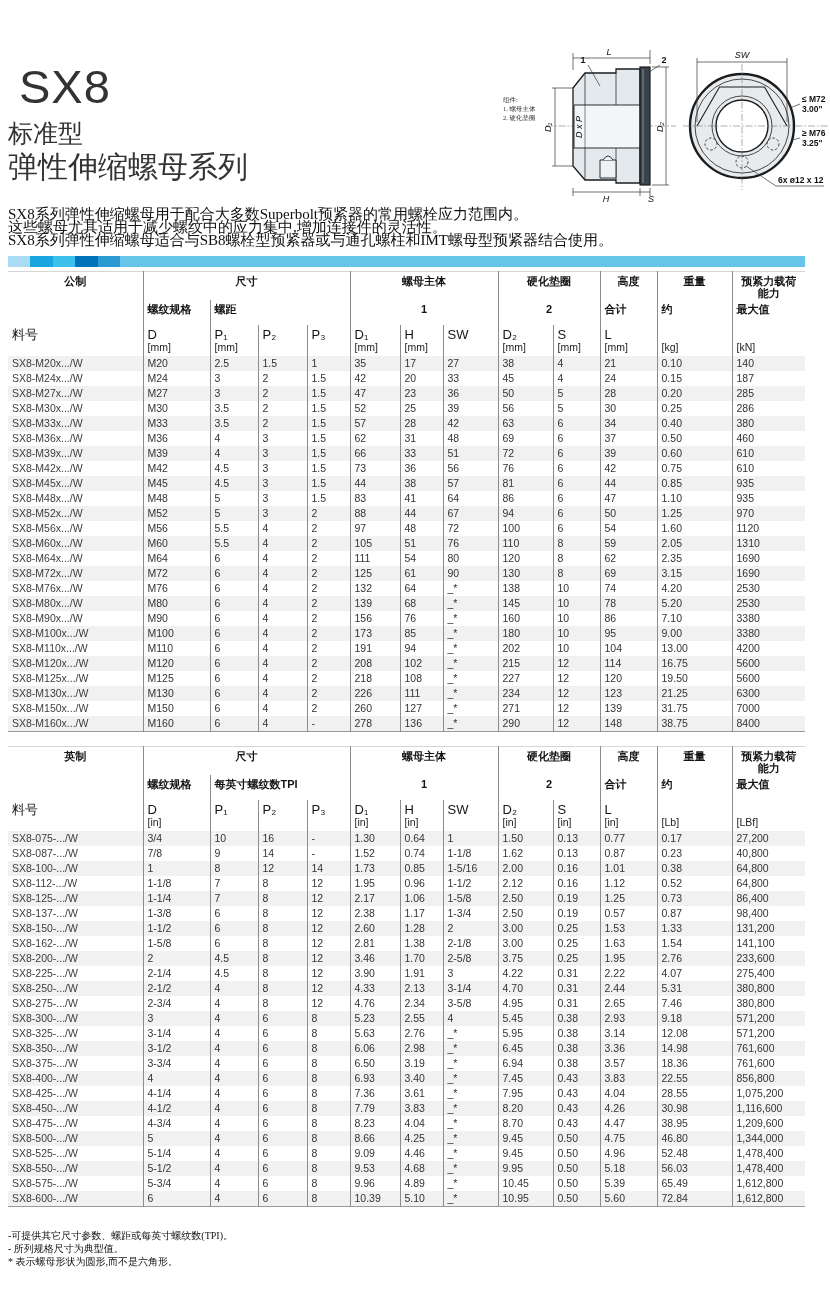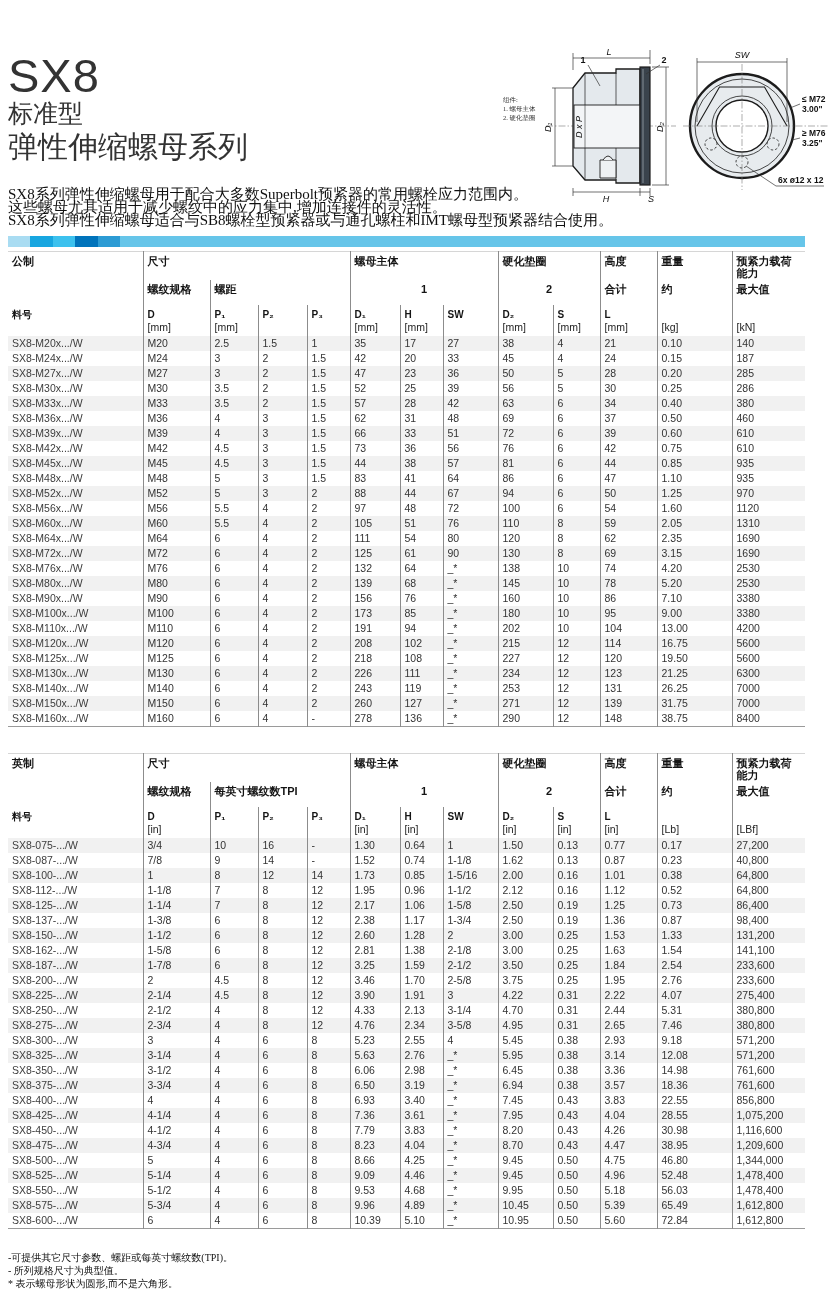--- a/index.html
+++ b/index.html
@@ -1,43 +1,43 @@
 <!DOCTYPE html>
 <html><head>
 <meta charset="utf-8">
 <style>
   html,body{margin:0;padding:0;background:#fff;}
   .page{position:relative;width:830px;height:1307px;background:#fff;overflow:hidden;
         font-family:"Liberation Sans","DejaVu Sans",sans-serif;color:#222;}
   .content{padding:52px 0 0 8px;width:797px;}
 
-  .title{font-size:47px;line-height:1;font-weight:300;color:#333;margin:0;letter-spacing:1px;}
+  .title{font-size:47px;line-height:1;font-weight:300;color:#333;margin:11px;letter-spacing:1px;}
   .sub-type{font-size:25px;line-height:1;font-weight:300;color:#333;margin-top:2px;}
   .sub-series{font-size:30px;line-height:1;font-weight:400;color:#333;margin-top:6px;}
   .desc{margin-top:26px;font-size:15px;line-height:13px;color:#101010;
         font-family:"Liberation Serif","DejaVu Serif",serif;}
   .desc p{margin:0;}
 
   .accent-bar{margin-top:9px;height:11px;width:797px;
     background:linear-gradient(to right,
       #a9dcf2 0,#a9dcf2 22px,#18a6e0 22px,#18a6e0 45px,#3cc1ee 45px,#3cc1ee 67px,
       #0073bb 67px,#0073bb 90px,#2c9bd4 90px,#2c9bd4 112px,#66c5e9 112px,#66c5e9 100%);}
 
   table.spec{border-collapse:collapse;table-layout:fixed;width:797px;margin-top:4px;
              border-top:1px solid #d6d6d6;border-bottom:1px solid #9a9a9a;}
-  table.spec.second{margin-top:26px;}
+  table.spec.second{margin-top:14px;}
   .spec th,.spec td{border-left:1px solid #8c8c8c;}
   .spec th:first-child,.spec td:first-child{border-left:none;}
   .spec thead th{text-align:left;vertical-align:top;padding:3px 4px 1px 4px;font-size:11px;
                  color:#141414;font-weight:bold;white-space:normal;}
-  .spec tr.grp th{height:21px;line-height:12px;}
+  .spec tr.grp th{height:21px;line-height:12px;text-align:center;}
   .spec tr.sub th{height:21px;line-height:12px;}
   .spec tr.sub th.ctr{text-align:center;}
   .spec tr.cols th{vertical-align:bottom;padding-bottom:3px;}
-  .spec tr.cols .sym{height:13px;line-height:13px;font-size:10px;font-weight:bold;}
+  .spec tr.cols .sym{height:13px;line-height:13px;font-size:13px;font-weight:normal;}
   .spec tr.cols .unit{height:12px;line-height:12px;font-size:10.5px;font-weight:normal;color:#222;}
   .spec tbody td{font-size:10.5px;color:#333;padding:0 4px;height:15px;line-height:15px;
                  white-space:nowrap;overflow:hidden;}
   .spec tbody tr:nth-child(odd){background:#f1f1f1;}
   .spec tbody td.pn{color:#3d3d3d;}
 
   
   col.c0{width:135px;} col.c1{width:67px;} col.c2{width:48px;} col.c3{width:49px;}
   col.c4{width:43px;}  col.c5{width:50px;} col.c6{width:43px;} col.c7{width:55px;}
   col.c8{width:55px;}  col.c9{width:47px;} col.c10{width:57px;} col.c11{width:75px;}
@@ -594,35 +594,20 @@
             <td>226</td>
             <td>111</td>
             <td>_*</td>
             <td>234</td>
             <td>12</td>
             <td>123</td>
             <td>21.25</td>
             <td>6300</td>
           </tr>
           <tr>
-            <td class="pn">SX8-M140x.../W</td>
-            <td>M140</td>
-            <td>6</td>
-            <td>4</td>
-            <td>2</td>
-            <td>243</td>
-            <td>119</td>
-            <td>_*</td>
-            <td>253</td>
-            <td>12</td>
-            <td>131</td>
-            <td>26.25</td>
-            <td>7000</td>
-          </tr>
-          <tr>
             <td class="pn">SX8-M150x.../W</td>
             <td>M150</td>
             <td>6</td>
             <td>4</td>
             <td>2</td>
             <td>260</td>
             <td>127</td>
             <td>_*</td>
             <td>271</td>
             <td>12</td>
@@ -819,21 +804,21 @@
             <td class="pn">SX8-137-.../W</td>
             <td>1-3/8</td>
             <td>6</td>
             <td>8</td>
             <td>12</td>
             <td>2.38</td>
             <td>1.17</td>
             <td>1-3/4</td>
             <td>2.50</td>
             <td>0.19</td>
-            <td>1.36</td>
+            <td>0.57</td>
             <td>0.87</td>
             <td>98,400</td>
           </tr>
           <tr>
             <td class="pn">SX8-150-.../W</td>
             <td>1-1/2</td>
             <td>6</td>
             <td>8</td>
             <td>12</td>
             <td>2.60</td>
@@ -854,35 +839,20 @@
             <td>2.81</td>
             <td>1.38</td>
             <td>2-1/8</td>
             <td>3.00</td>
             <td>0.25</td>
             <td>1.63</td>
             <td>1.54</td>
             <td>141,100</td>
           </tr>
           <tr>
-            <td class="pn">SX8-187-.../W</td>
-            <td>1-7/8</td>
-            <td>6</td>
-            <td>8</td>
-            <td>12</td>
-            <td>3.25</td>
-            <td>1.59</td>
-            <td>2-1/2</td>
-            <td>3.50</td>
-            <td>0.25</td>
-            <td>1.84</td>
-            <td>2.54</td>
-            <td>233,600</td>
-          </tr>
-          <tr>
             <td class="pn">SX8-200-.../W</td>
             <td>2</td>
             <td>4.5</td>
             <td>8</td>
             <td>12</td>
             <td>3.46</td>
             <td>1.70</td>
             <td>2-5/8</td>
             <td>3.75</td>
             <td>0.25</td>

